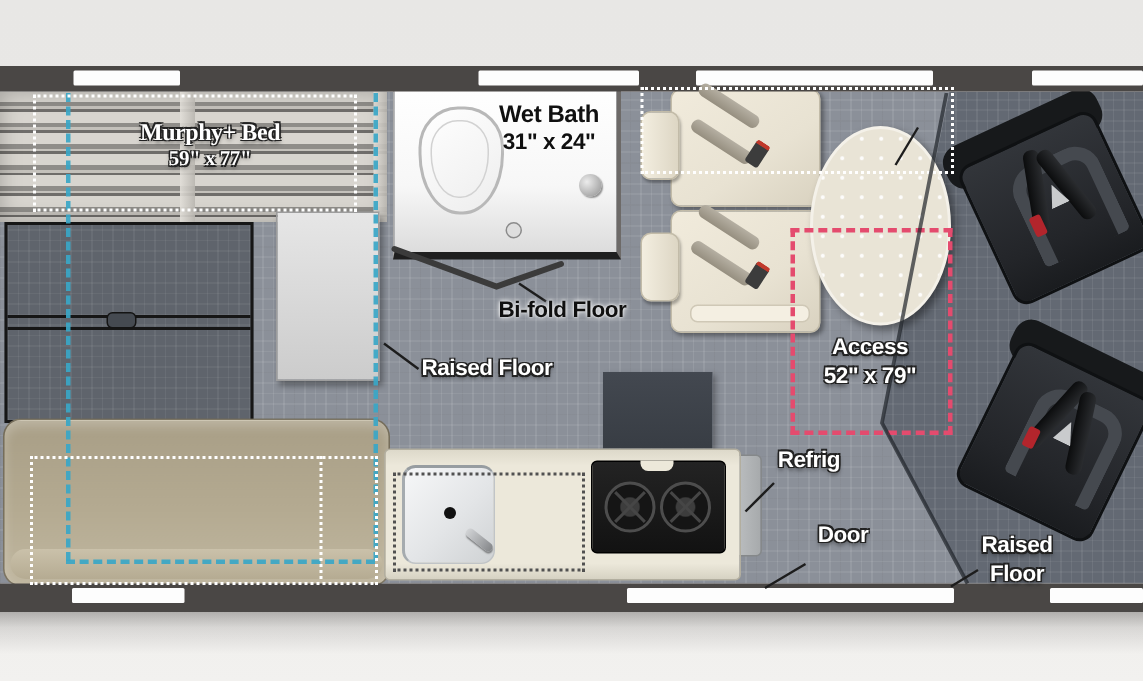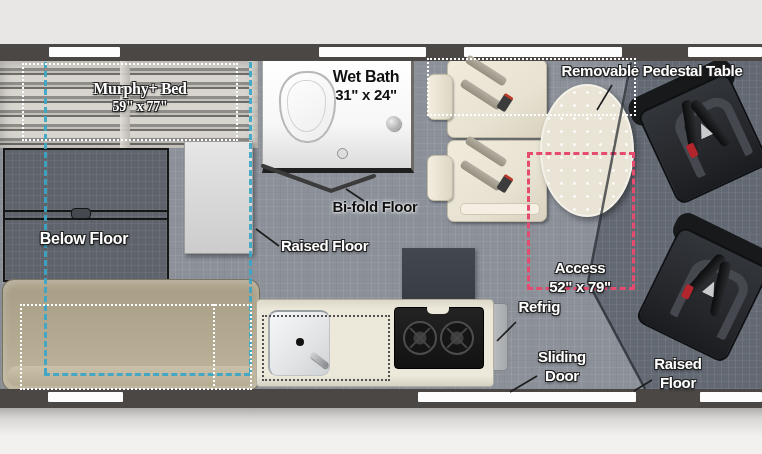--- a/index.html
+++ b/index.html
@@ -254,40 +254,37 @@
   <div class="lbl lbl-w" style="left:56px;top:80px;width:168px;font-family:Liberation Serif, serif;">
     <div class="fs16">Murphy+ Bed</div>
     <div class="fs14">59" x 77"</div>
   </div>
 
   <div class="lbl lbl-b" style="left:322px;top:68px;width:88px;">
     <div class="fs16">Wet Bath</div>
     <div class="fs15">31" x 24"</div>
   </div>
 
-  <div class="lbl lbl-w fs15" style="left:548px;top:62px;width:208px;">Removable Pedestal Table</div>
 
 
   <div class="lbl lbl-b fs15" style="left:325px;top:198px;width:100px;">Bi-fold Floor</div>
 
   <div class="lbl lbl-w fs15" style="left:281px;top:237px;width:100px;text-align:left;">Raised Floor</div>
 
   <div class="lbl lbl-w" style="left:6px;top:229px;width:156px;line-height:20px;">
-    <div class="fs16">Below Floor</div>
-  </div>
-
-  <div class="lbl lbl-w" style="left:528px;top:222px;width:104px;line-height:19px;margin-top:36px;">
+  </div>
+
+  <div class="lbl lbl-w" style="left:528px;top:222px;width:104px;line-height:19px;">
     <div class="fs15">Access</div>
     <div class="fs15">52" x 79"</div>
   </div>
 
   <div class="lbl lbl-w fs15" style="left:504px;top:298px;width:56px;text-align:right;">Refrig</div>
 
   <div class="lbl lbl-w" style="left:524px;top:347px;width:76px;line-height:19px;">
-    <div class="fs15">Sliding</div>
     <div class="fs15">Door</div>
   </div>
 
   <div class="lbl lbl-w" style="left:641px;top:354px;width:74px;line-height:19px;">
     <div class="fs15">Raised</div>
     <div class="fs15">Floor</div>
   </div>
 
 </div>
 

